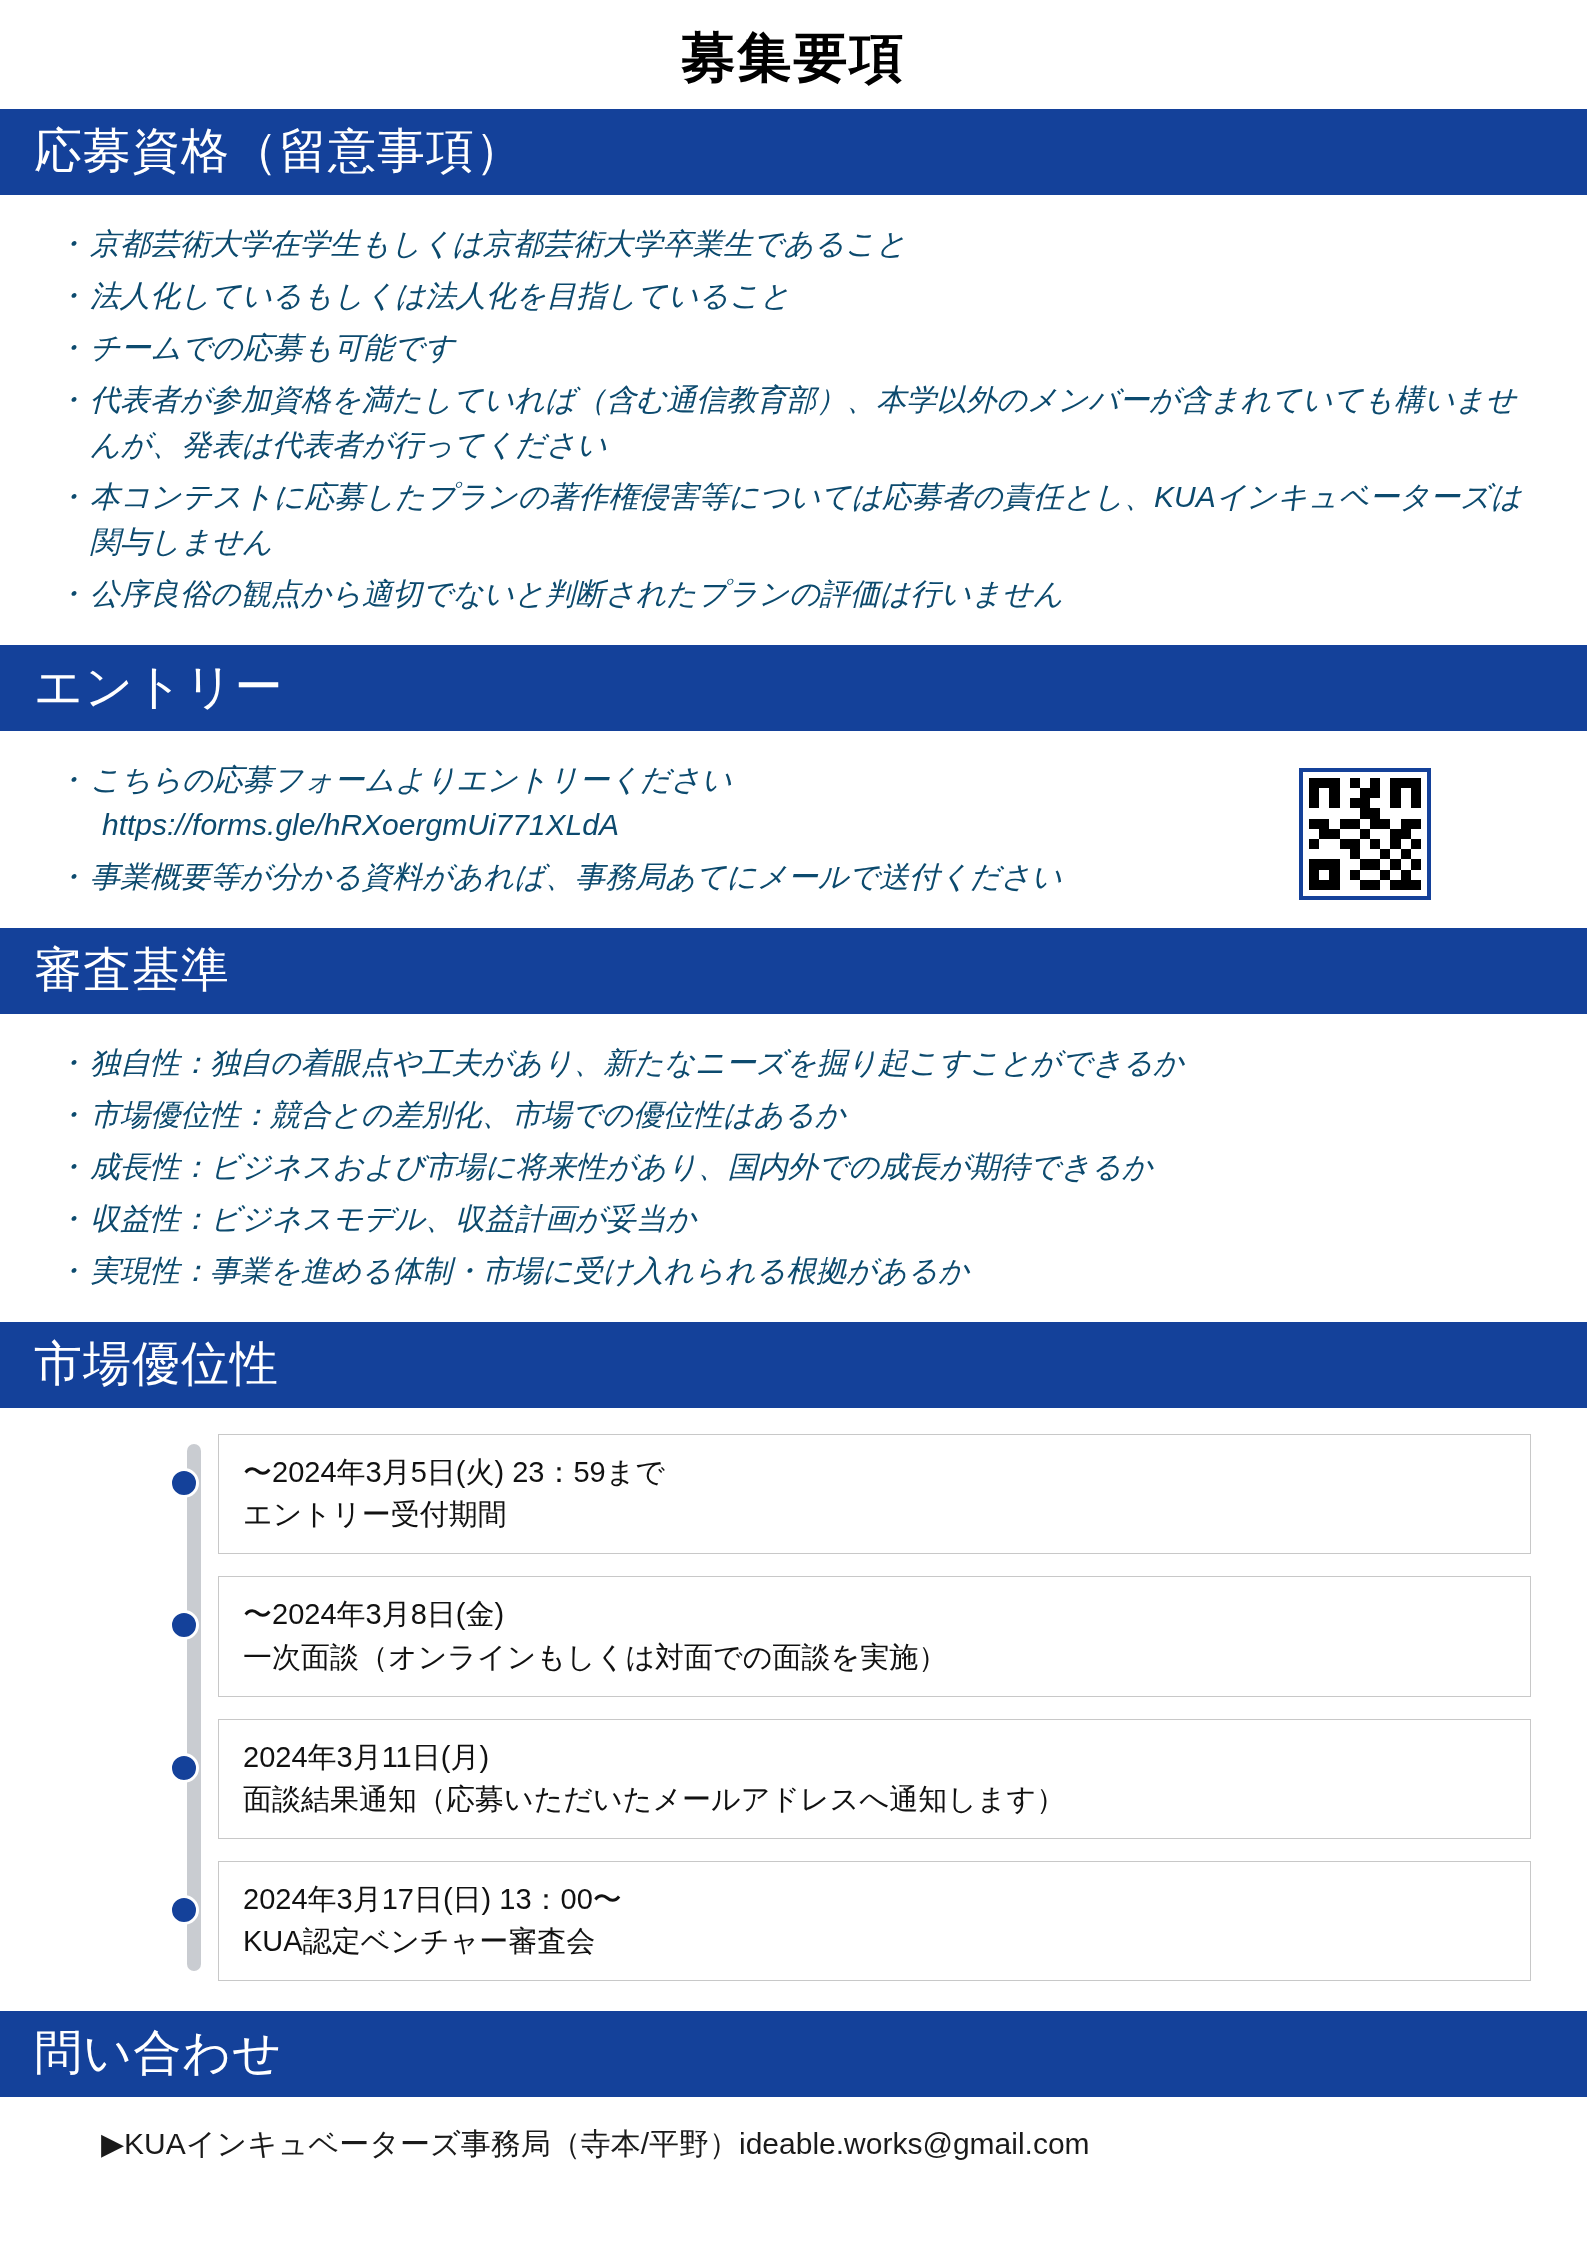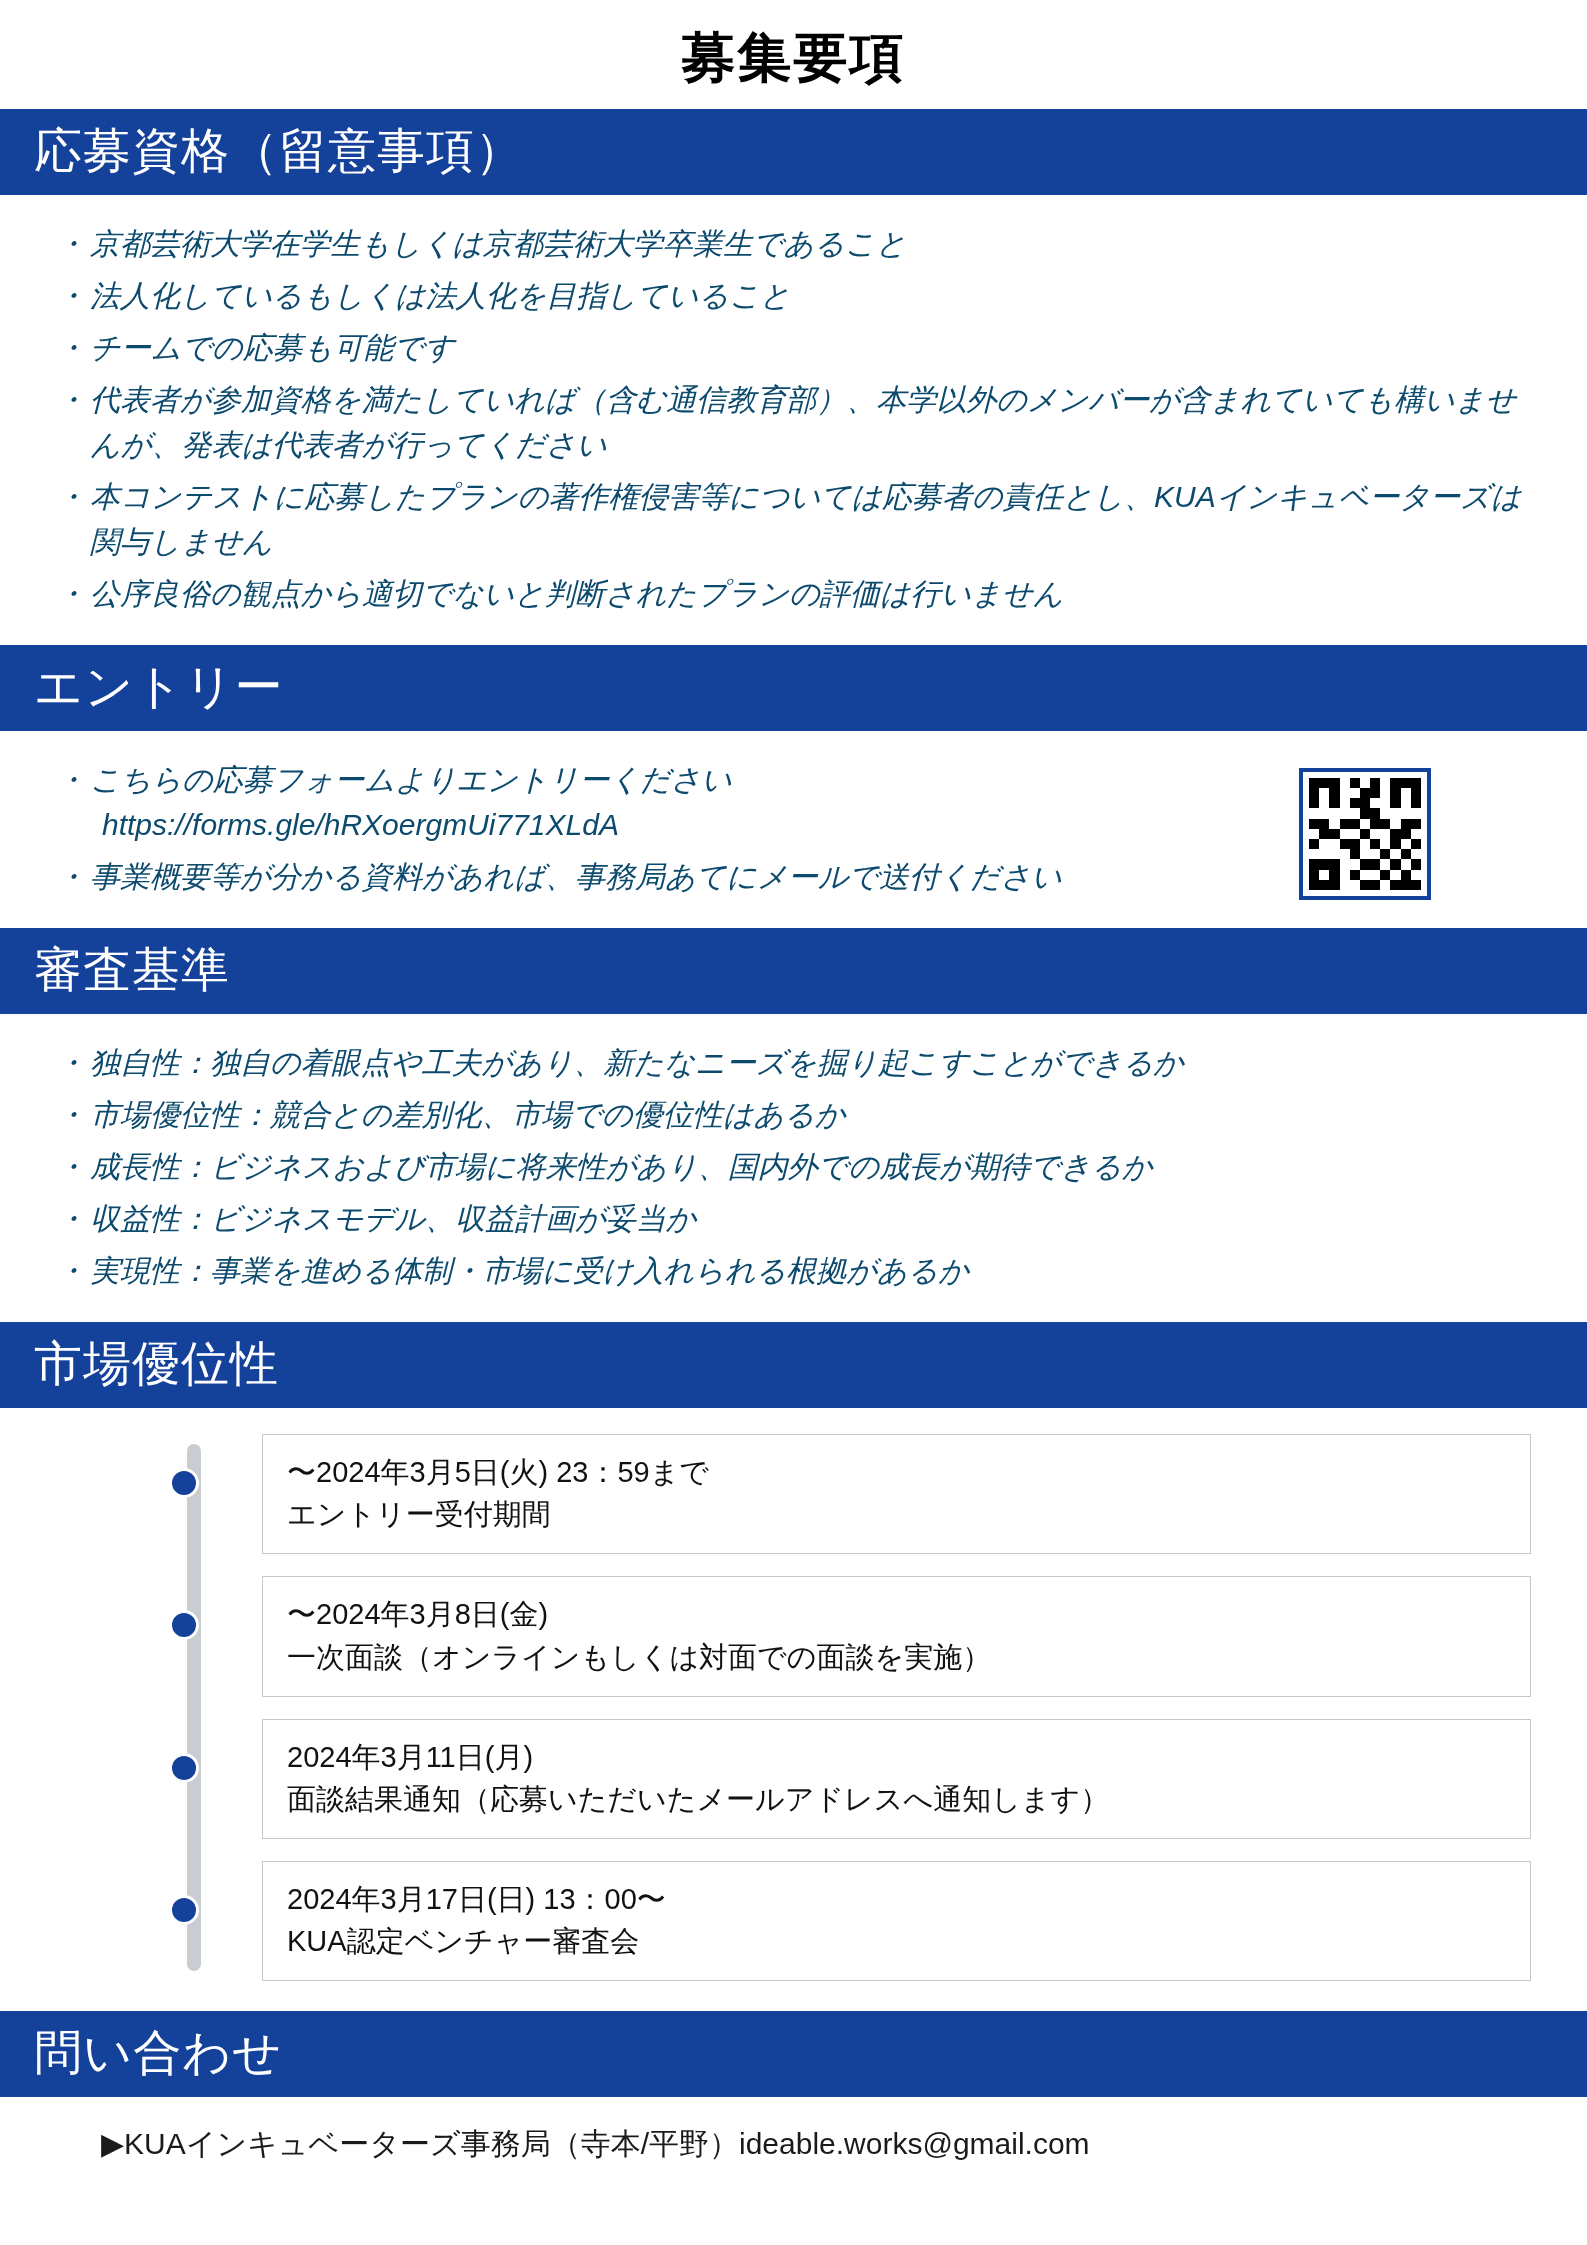--- a/index.html
+++ b/index.html
@@ -128,21 +128,20 @@
     height: 30px;
     border-radius: 50%;
     background: #14419a;
     border: 3px solid #ffffff;
   }
   .tl-card {
     border: 1px solid #c8c8c8;
     background: #ffffff;
     padding: 16px 24px 18px 24px;
     min-height: 104px;
-    margin-left: 44px;
   }
   .tl-line1, .tl-line2 {
     font-size: 29px;
     line-height: 1.45;
     color: #111111;
   }
   .contact-body {
     padding: 26px 56px 10px 101px;
   }
   .contact-line {

